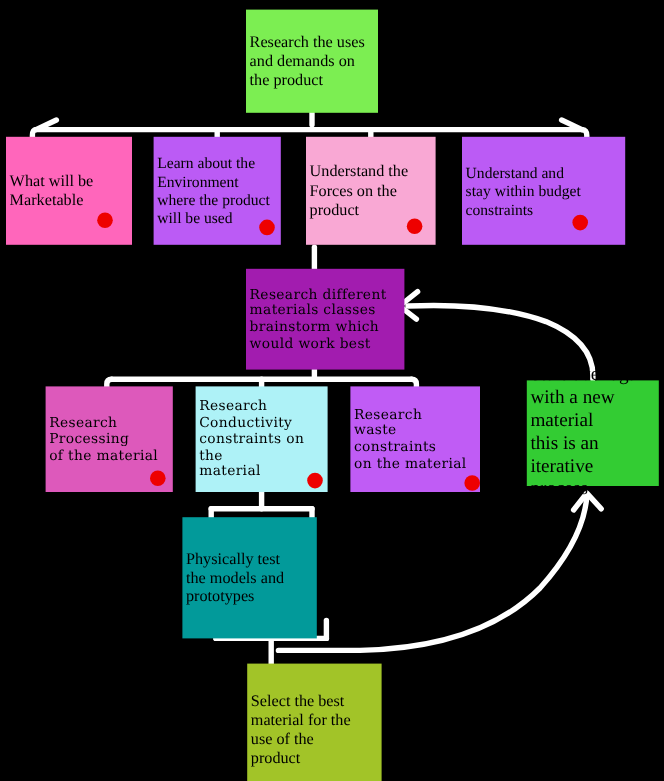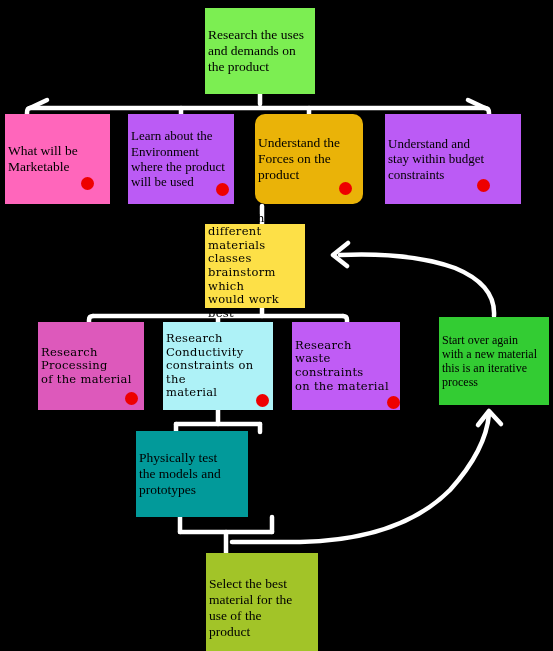--- a/index.html
+++ b/index.html
@@ -117,33 +117,33 @@
 Marketable</span>
   </div>
 
   <div class="node f-serif" style="left:128px; top:114px; width:106px; height:90px; background:#BB5BF5; font-size:13px;">
     <span class="label">Learn about the
 Environment
 where the product
 will be used</span>
   </div>
 
-  <div class="node f-serif" style="left:255px; top:114px; width:108px; height:90px; background:#eab308;border-radius:10px;">
+  <div class="node f-serif" style="left:255px; top:114px; width:108px; height:90px; background:#f9a8d4;">
     <span class="label">Understand the
 Forces on the
 product</span>
   </div>
 
   <div class="node f-serif" style="left:385px; top:114px; width:136px; height:90px; background:#BB5BF5; font-size:13px;">
     <span class="label">Understand and
 stay within budget
 constraints</span>
   </div>
 
-  <div class="node f-alt" style="left:205px; top:224px; width:100px; height:84px; background:#fde047;">
+  <div class="node f-alt" style="left:205px; top:224px; width:132px; height:84px; background:#a21caf;">
     <span class="label">Research different
 materials classes
 brainstorm which
 would work best</span>
   </div>
 
   <div class="node f-alt" style="left:38px; top:322px; width:106px; height:88px; background:#DD59BB;">
     <span class="label">Research
 Processing
 of the material</span>
@@ -155,28 +155,28 @@
 constraints on the
 material</span>
   </div>
 
   <div class="node f-alt" style="left:292px; top:322px; width:108px; height:88px; background:#C05CF5;">
     <span class="label">Research
 waste constraints
 on the material</span>
   </div>
 
-  <div class="node f-serif" style="left:439px; top:317px; width:110px; height:88px; background:#33CC33; font-size:12px;">
+  <div class="node f-serif" style="left:439px; top:317px; width:110px; height:88px; background:#33CC33; font-size:16px;">
     <span class="label">Start over again
 with a new material
 this is an iterative
 process</span>
   </div>
 
-  <div class="node f-serif" style="left:136px; top:431px; width:112px; height:86px; background:#029A9A;">
+  <div class="node f-serif" style="left:152px; top:431px; width:112px; height:101px; background:#029A9A;">
     <span class="label">Physically test
 the models and
 prototypes</span>
   </div>
 
 
   <div class="node f-serif" style="left:206px; top:553px; width:112px; height:110px; background:#A2C428;">
     <span class="label">Select the best
 material for the
 use of the

